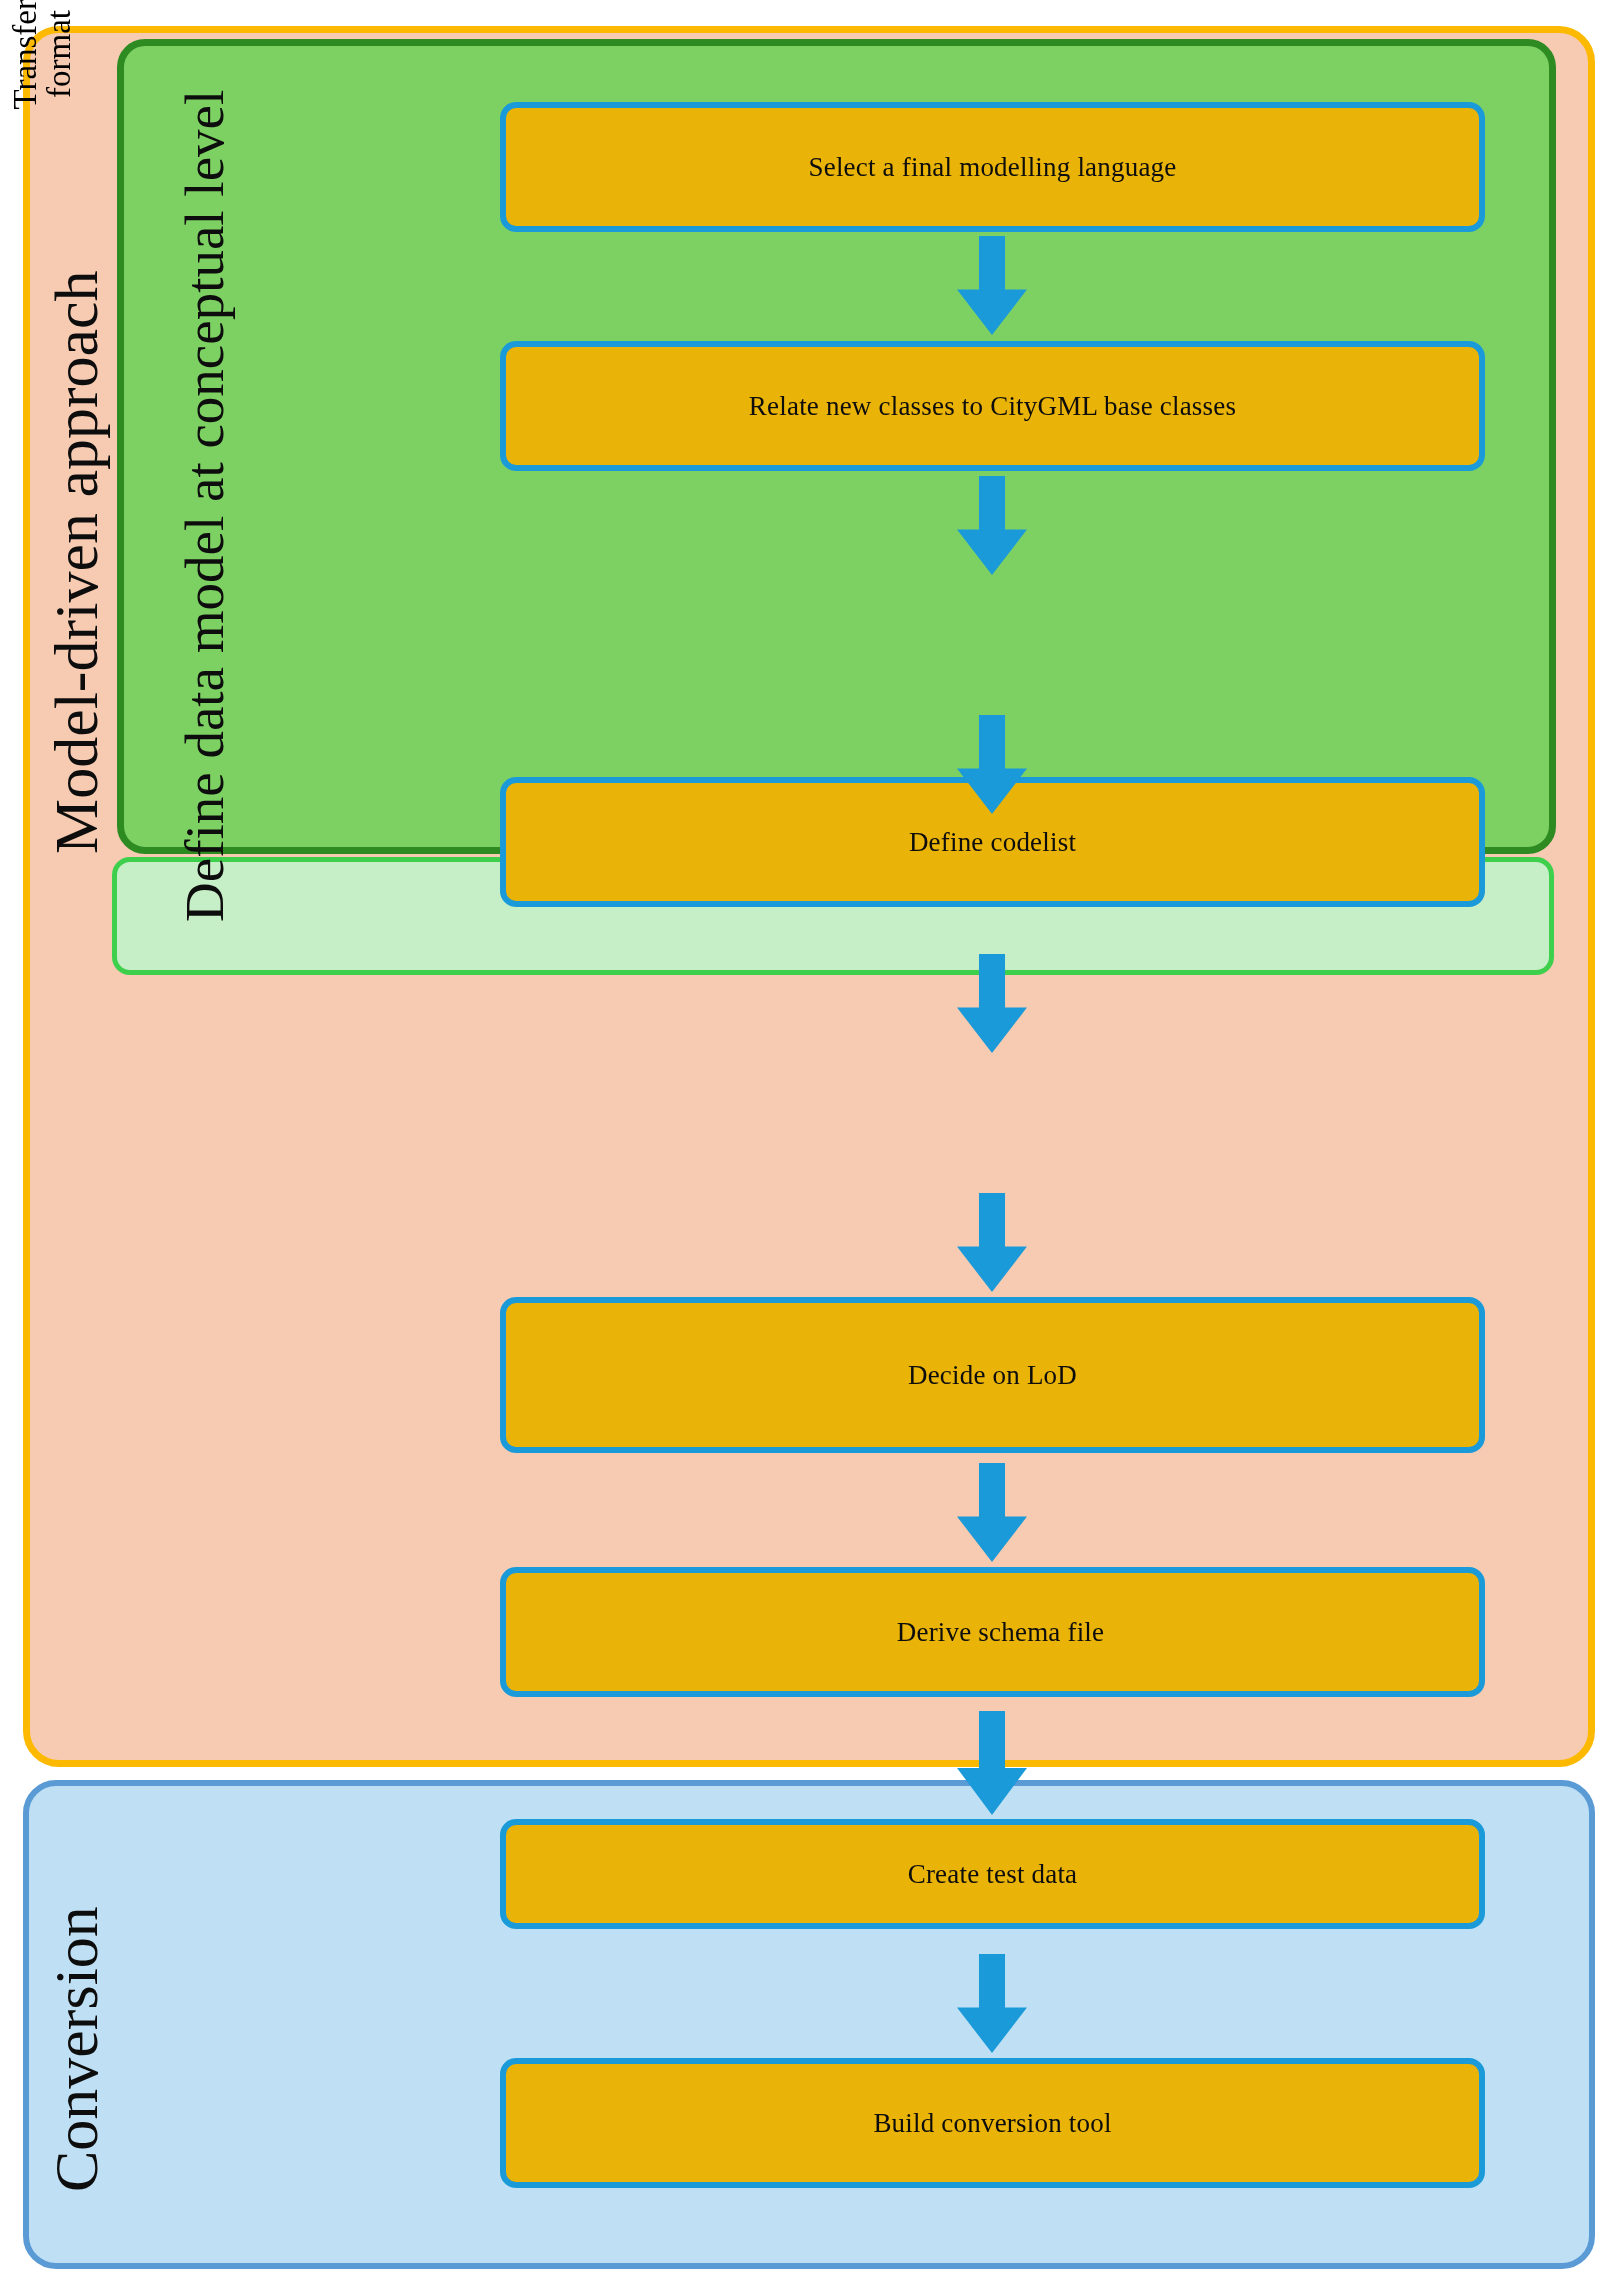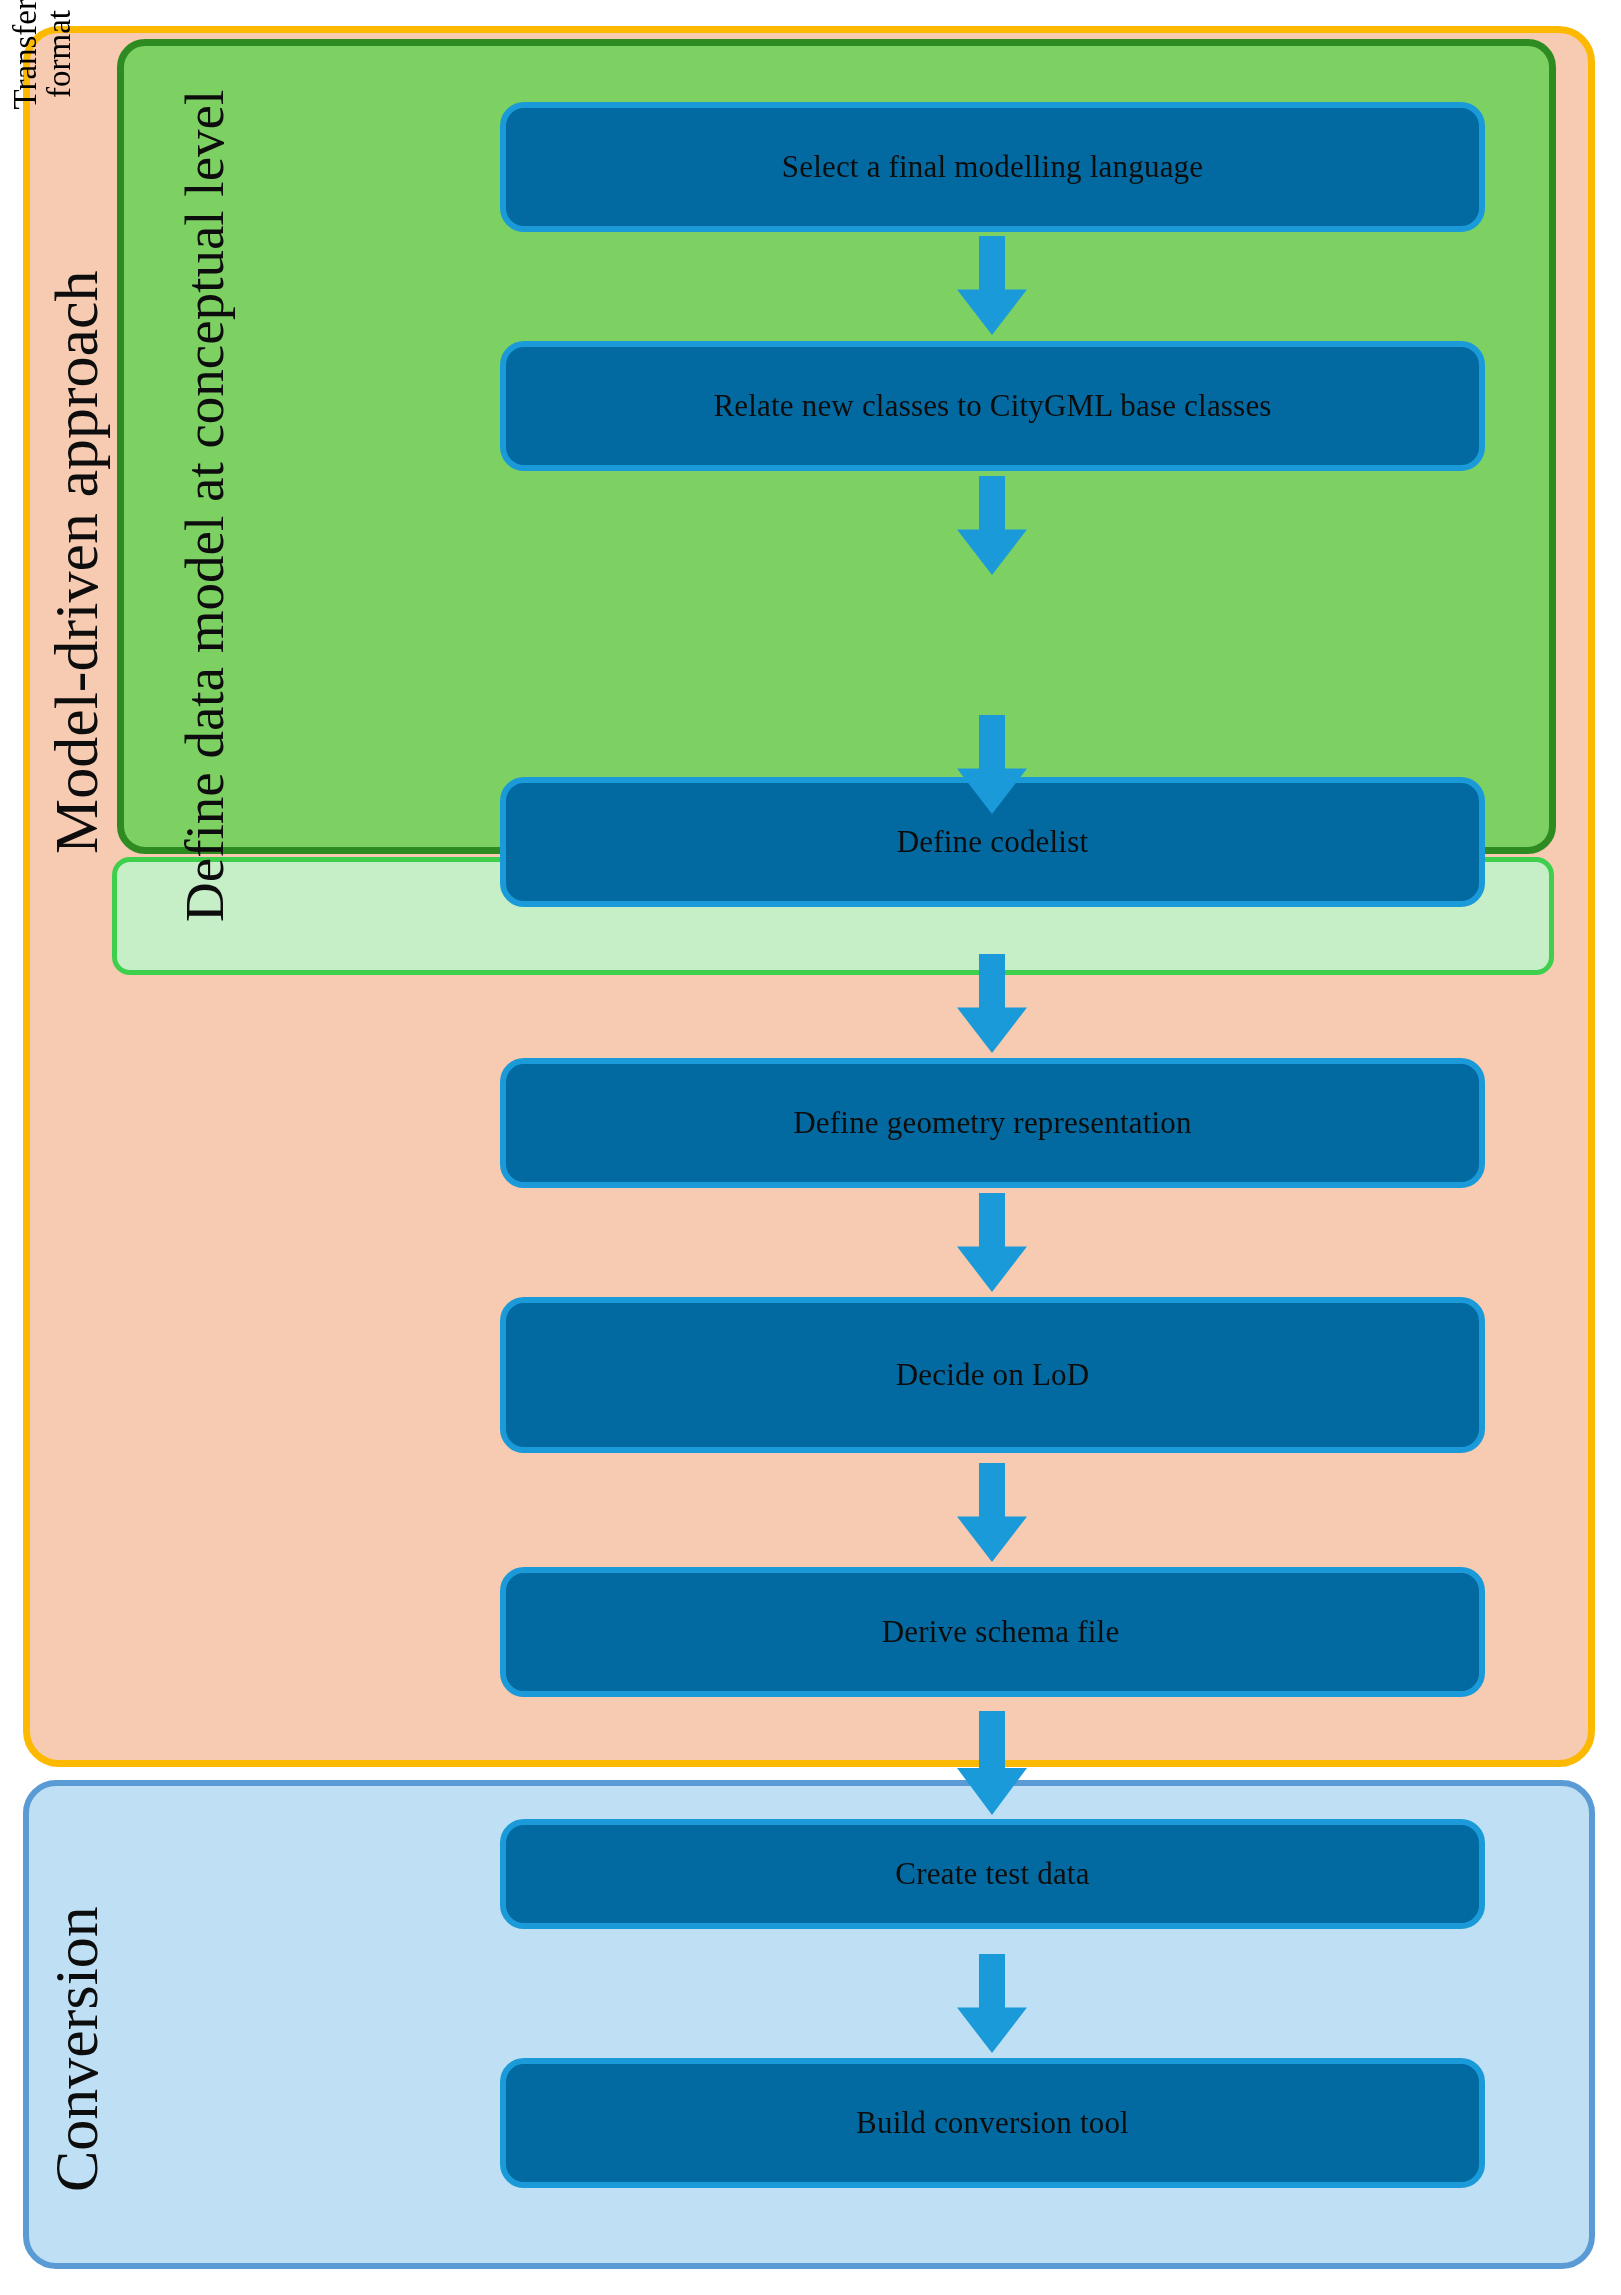--- a/index.html
+++ b/index.html
@@ -130,29 +130,29 @@
     transform: rotate(180deg);
     white-space: nowrap;
     line-height: 1;
   }
 
   
   .pbox {
     position: absolute;
     left: 500px;
     width: 985px;
-    background: #0369a1;
+    background: #eab308;
     border: 6.5px solid #1b9ad9;
-    border-radius: 24px;
+    border-radius: 16px;
     box-sizing: border-box;
     display: flex;
     align-items: center;
     justify-content: center;
     color: #0d0d0d;
-    font-size: 31px;
+    font-size: 27px;
     letter-spacing: 0.2px;
   }
 
   
   .arrow {
     position: absolute;
     width: 70px;
     left: 957px;
   }
   .arrow svg { display: block; width: 100%; height: 100%; }
@@ -181,21 +181,20 @@
 
   <div class="vlabel vlabel-conversion">Conversion</div>
 
   <div class="pbox" style="top:102px;height:130px;">Select a final modelling language</div>
 
   <div class="pbox" style="top:341px;height:130px;">Relate new classes to CityGML base classes</div>
 
 
   <div class="pbox" style="top:777px;height:130px;">Define codelist</div>
 
-  <div class="pbox" style="top:1058px;height:130px;">Define geometry representation</div>
 
   <div class="pbox" style="top:1297px;height:156px;">Decide on LoD</div>
 
   <div class="pbox" style="top:1567px;height:130px;padding-left:16px;">Derive schema file</div>
 
   <div class="pbox" style="top:1819px;height:110px;">Create test data</div>
 
   <div class="pbox" style="top:2058px;height:130px;">Build conversion tool</div>
 
   <div class="arrow" style="top:236px;height:99px;">

